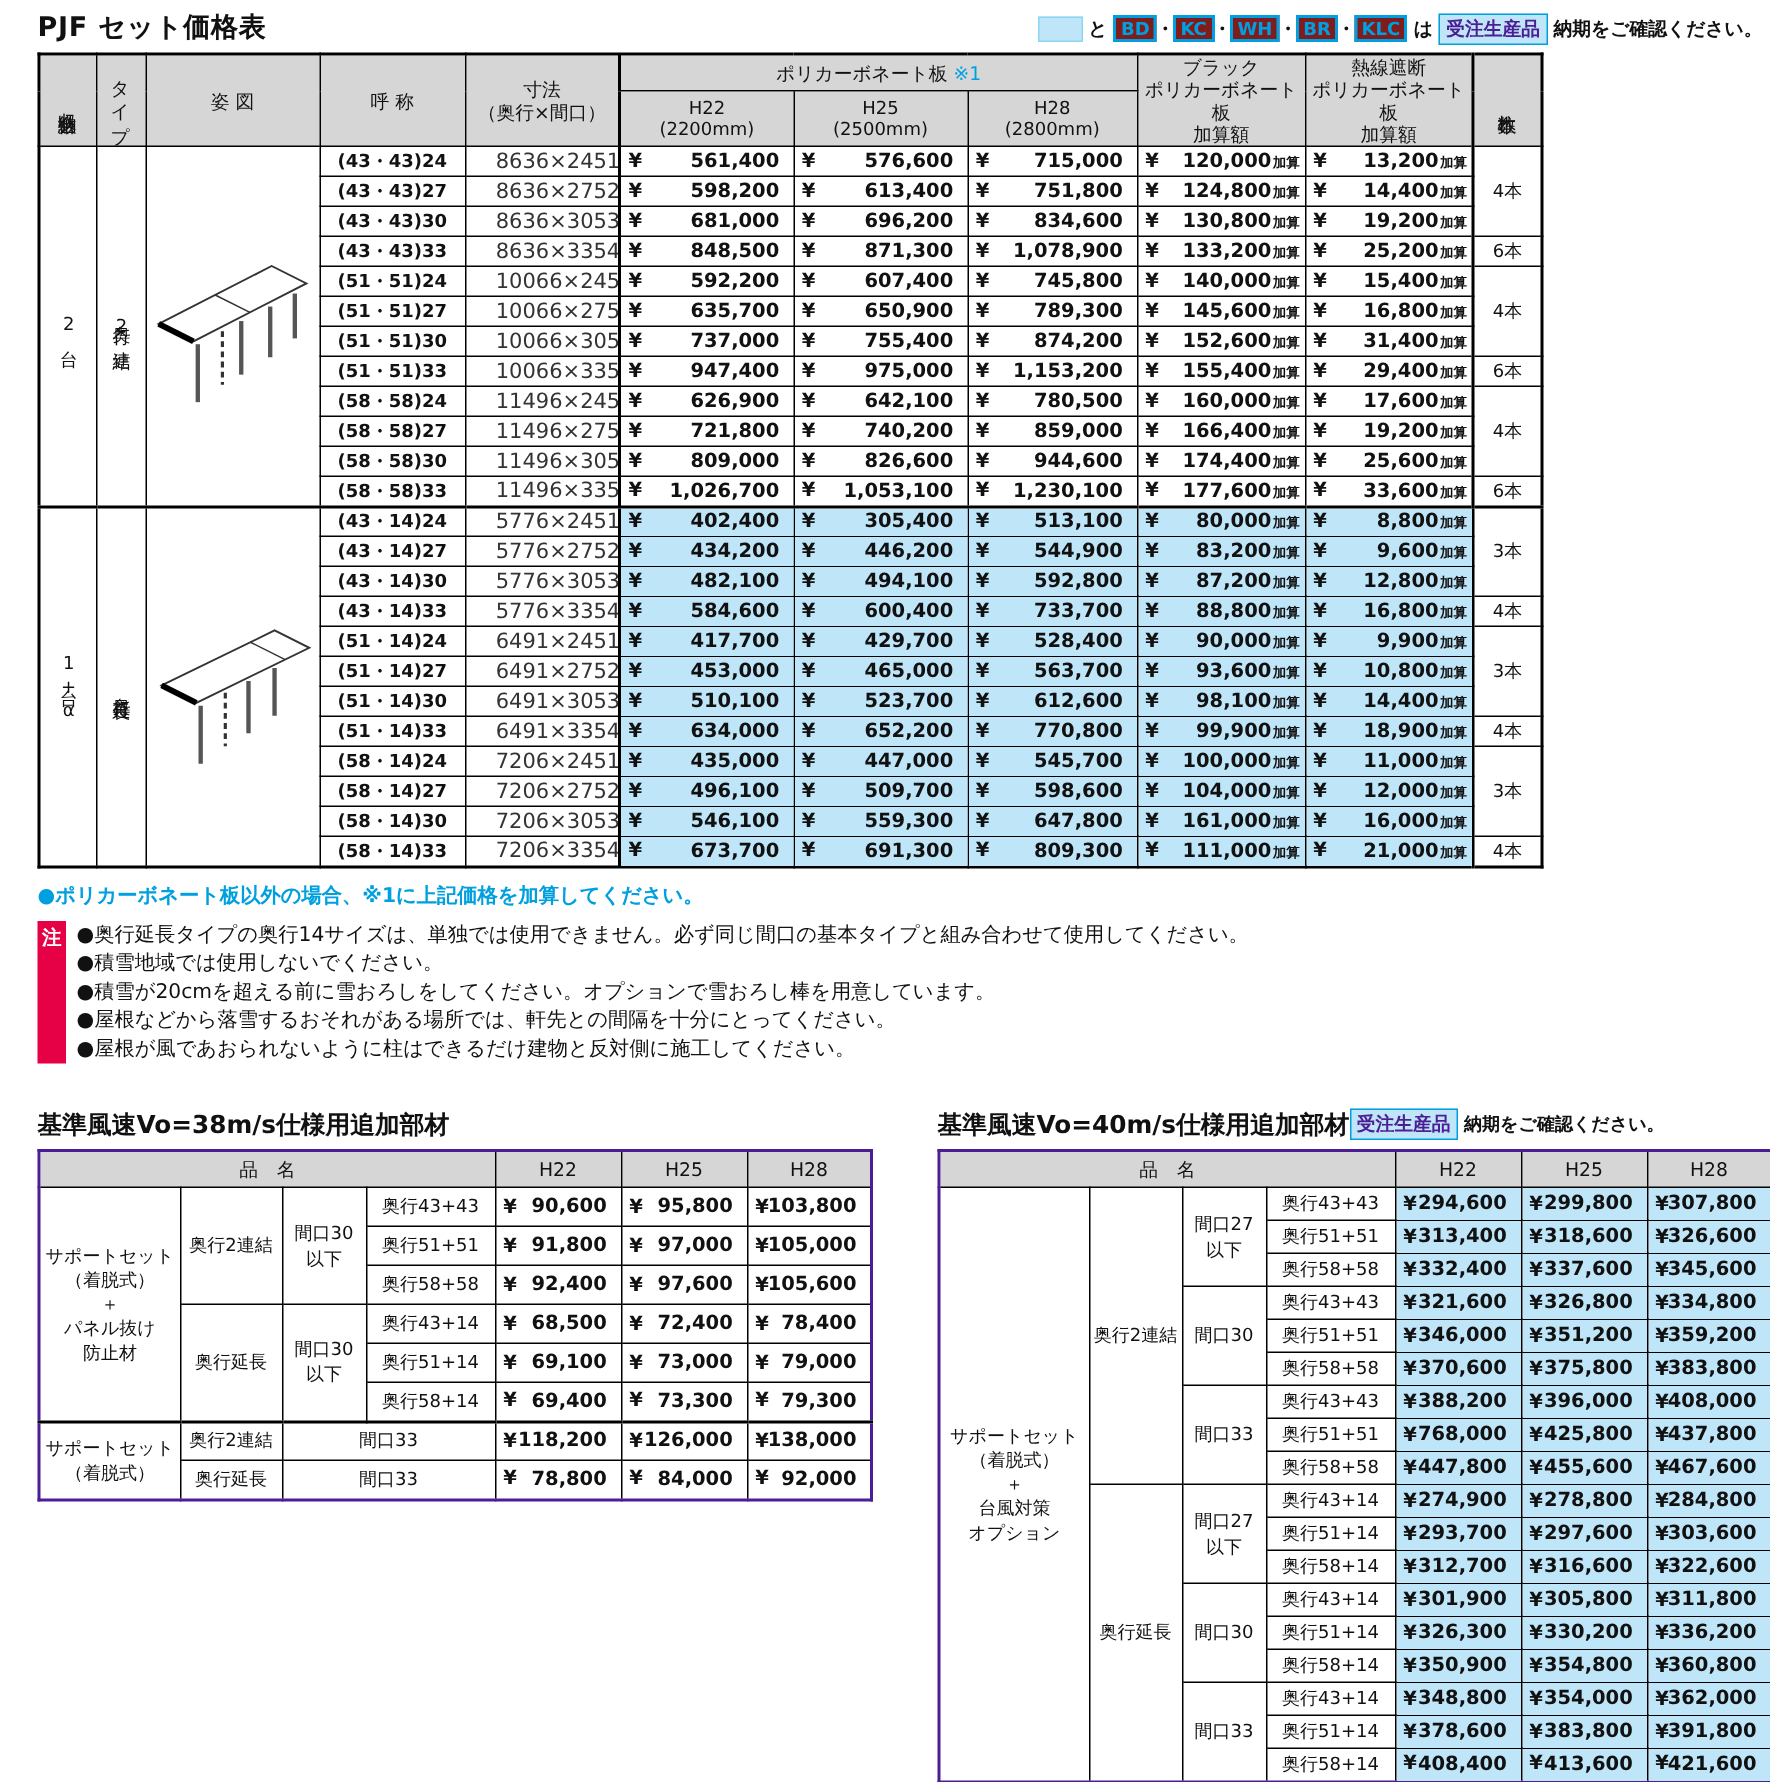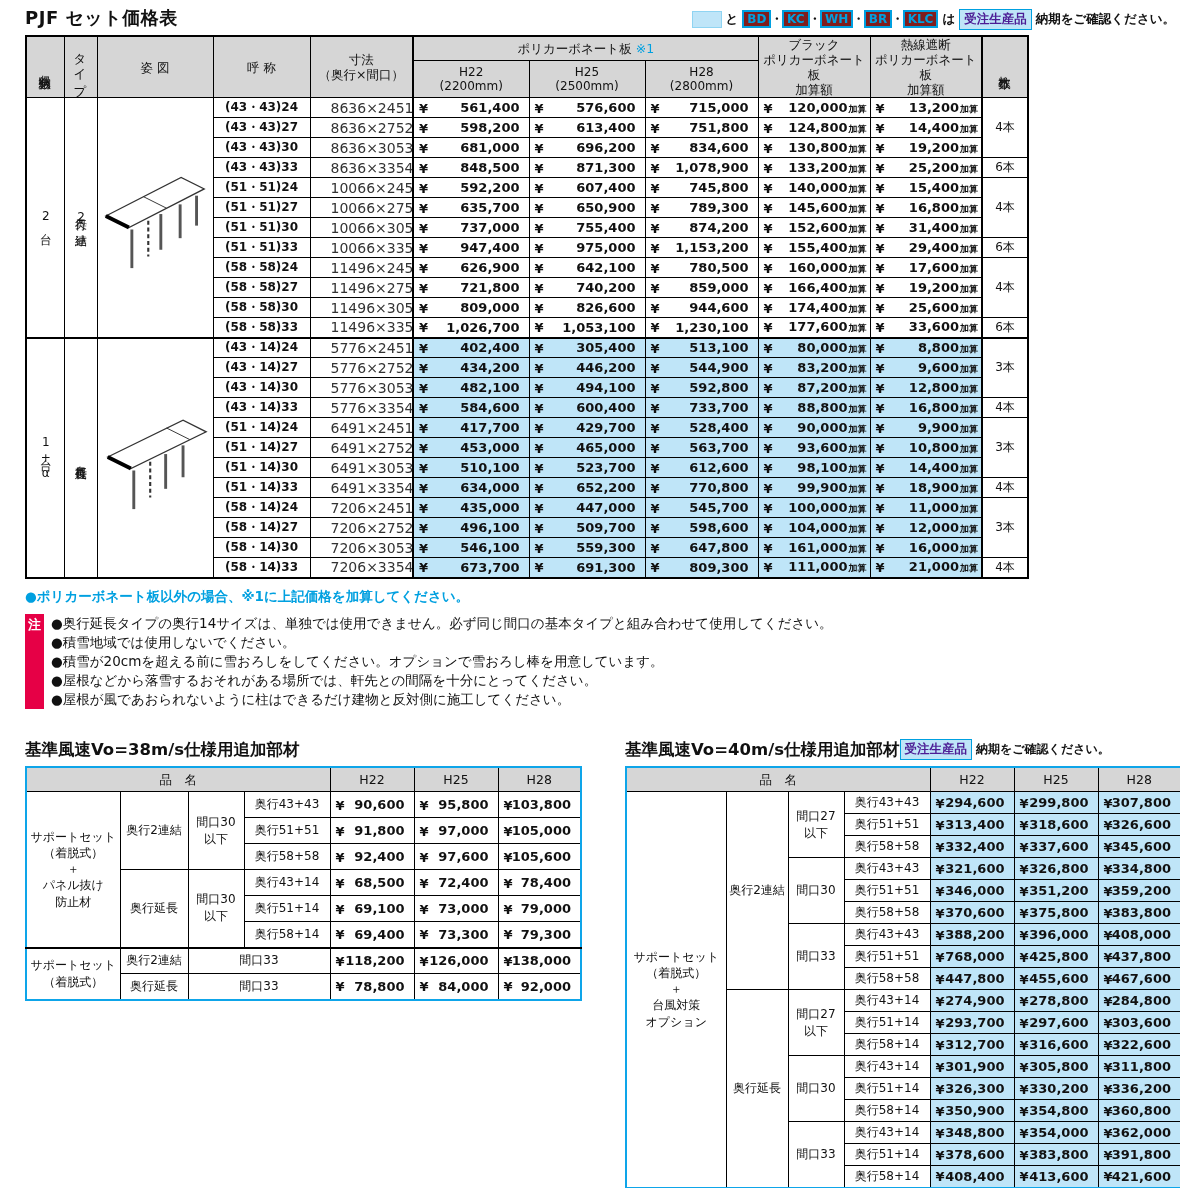--- a/index.html
+++ b/index.html
@@ -48,21 +48,21 @@
   .poly-note{color:var(--accent);font-size:13.5px;font-weight:700;margin:9px 0 8px;}
   .note-wrap{display:flex;gap:7px;width:1002px;}
   .note-label{background:var(--red);color:#fff;width:19px;font-size:13px;font-weight:700;text-align:center;padding-top:2px;flex:0 0 19px;}
   .note-list{list-style:none;margin:0;padding:0;font-size:13.5px;line-height:19px;}
   
   .bottom{display:flex;gap:45px;margin-top:30px;}
   .bt{width:555px;}
   .bt-head{display:flex;justify-content:flex-start;align-items:center;margin-bottom:5px;height:22px;}
   .bt-title{font-size:16.5px;font-weight:700;margin:0;}
   .bt-note{font-size:12px;font-weight:600;display:flex;gap:4px;align-items:center;}
-  table.sub{width:555px;border:2px solid #0ea5e9;}
+  table.sub{width:555px;border:2px solid #4c1d95;}
   table.sub thead th{height:25px;font-size:12.5px;}
   table.t38 td{height:26px;}
   table.t40 td{height:22px;}
   .pn{font-size:12px;text-align:center;vertical-align:middle;white-space:pre-line;line-height:1.35;}
   .tp{font-size:12px;text-align:center;vertical-align:middle;white-space:pre-line;}
   .dp{font-size:12px;text-align:center;}
   tr.sec td{border-top:2px solid #000;}
   
   .leg{stroke:#555;stroke-width:3;}
   .leg-d{stroke:#333;stroke-width:2.2;stroke-dasharray:4 3;}

